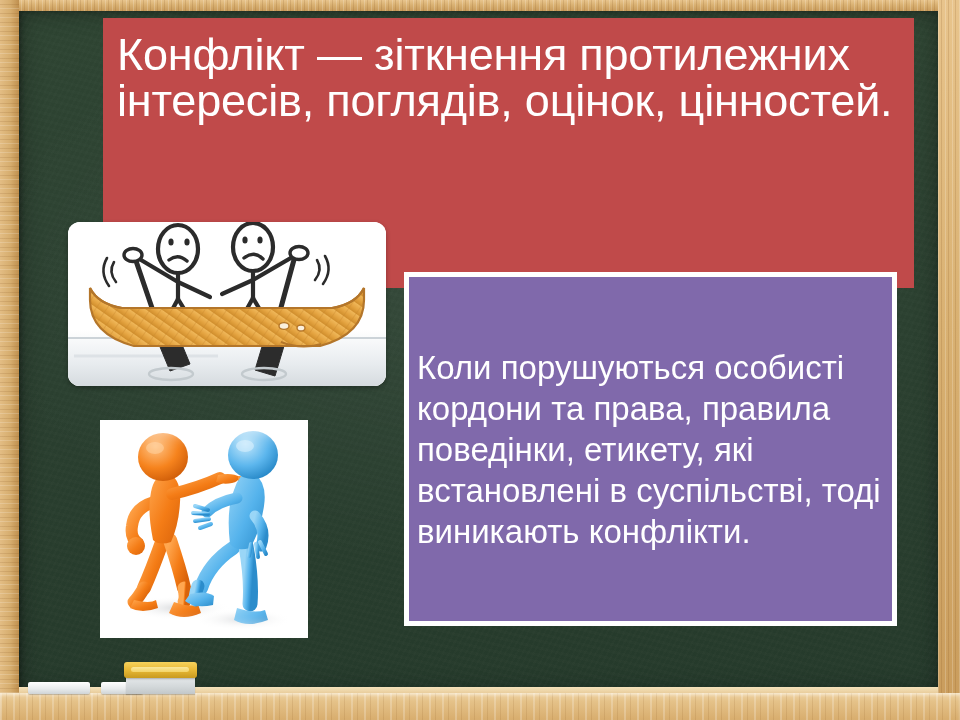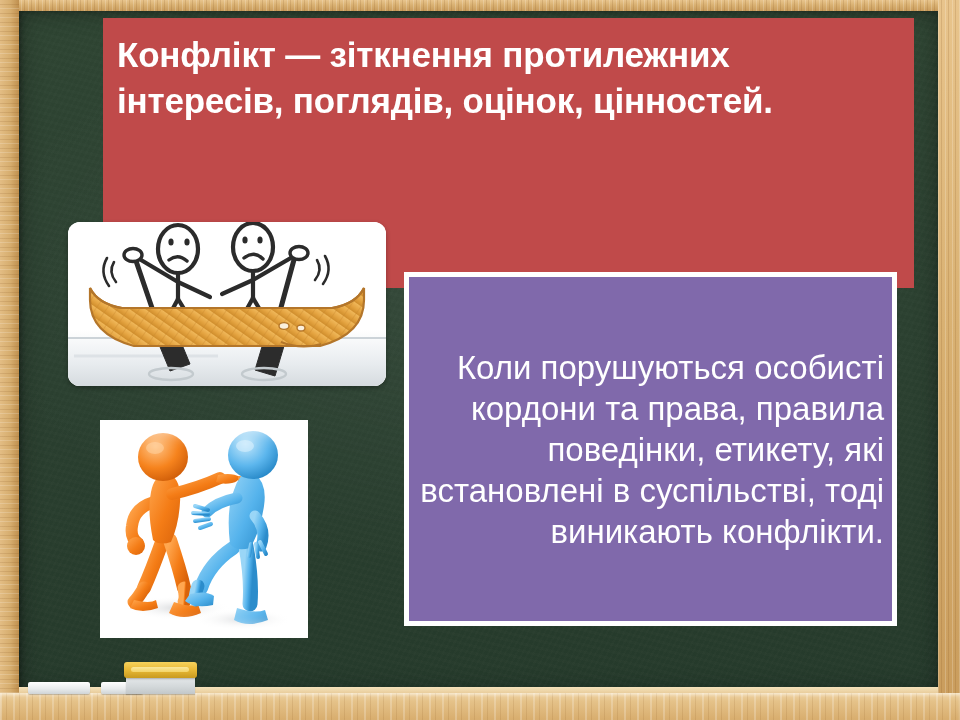--- a/index.html
+++ b/index.html
@@ -105,35 +105,35 @@
 
   
   .title-panel{
     position:absolute;left:103px;top:18px;width:811px;height:270px;
     background:#c04a4a;
     overflow:hidden;
     box-sizing:border-box;
     padding:14px 14px 0 14px;
   }
   .title-text{
-    margin:0;color:#ffffff;font-weight:bold;
-    font-size:35px;line-height:46px;letter-spacing:-0.2px;
+    margin:0;color:#ffffff;font-weight:normal;
+    font-size:45px;line-height:46px;letter-spacing:-0.2px;
     white-space:pre-line;
   }
 
   
   .body-panel{
     position:absolute;left:404px;top:272px;width:493px;height:354px;
     background:#8069ab;
     border:5px solid #ffffff;
     box-sizing:border-box;
     display:flex;align-items:center;justify-content:center;
   }
   .body-text{
-    margin:0;color:#ffffff;text-align:right;
+    margin:0;color:#ffffff;text-align:left;
     font-size:33px;line-height:41px;padding:0 8px;
   }
 
   
   .pic-canoe{
     position:absolute;left:68px;top:222px;width:318px;height:164px;
     background:linear-gradient(180deg,#ffffff 0%,#fdfdfd 58%,#eef1f3 100%);
     border-radius:12px;
     overflow:hidden;
     box-shadow:0 2px 5px rgba(0,0,0,.30);

